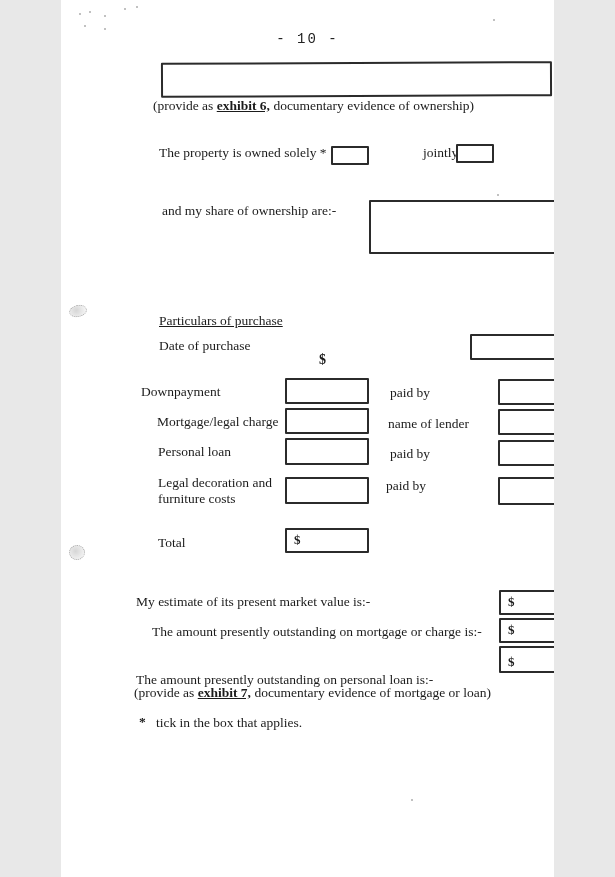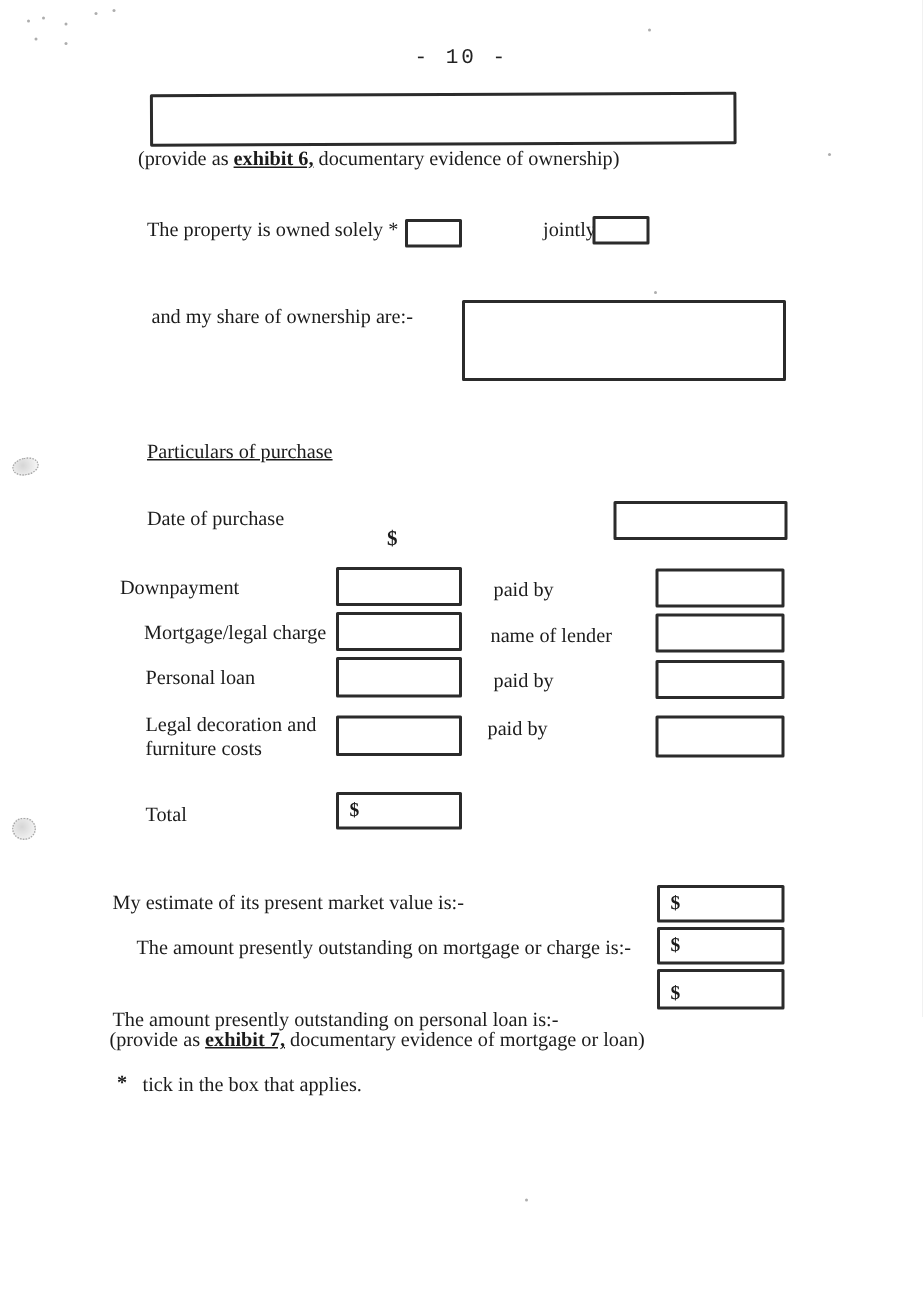--- a/index.html
+++ b/index.html
@@ -1,19 +1,19 @@
 <!DOCTYPE html>
 <html><head>
 <meta charset="utf-8">
 <style>
   * { margin:0; padding:0; box-sizing:border-box; }
   html,body { background:#e8e8e8; }
   .page {
     position:relative;
-    width:615px; height:877px;
+    width:493px; height:877px;
     background:#ffffff;
     margin:0 auto;
     overflow:hidden;
     font-family:"Liberation Serif", serif;
     color:#1b1b1b;
     font-size:13.5px;
   }
   .abs { position:absolute; }
   .box {
     position:absolute;
@@ -21,21 +21,21 @@
     border-radius:1px;
     background:#fff;
   }
   .box .dollar {
     display:inline-block;
     padding:2px 0 0 7px;
     font-size:13px;
     font-weight:bold;
   }
   .underline-bold { font-weight:bold; text-decoration:underline; }
-  .heading-underline { text-decoration:underline; }
+  .heading-underline { text-decoration:underline;margin-top:20px; }
   .pagenum {
     position:absolute; left:0; right:0; top:31px;
     text-align:center;
     font-family:"Liberation Mono", monospace;
     font-size:14px; letter-spacing:2px;
     color:#222;
   }
   .two-line span { display:block; line-height:1.18; }
   
   .speck {

